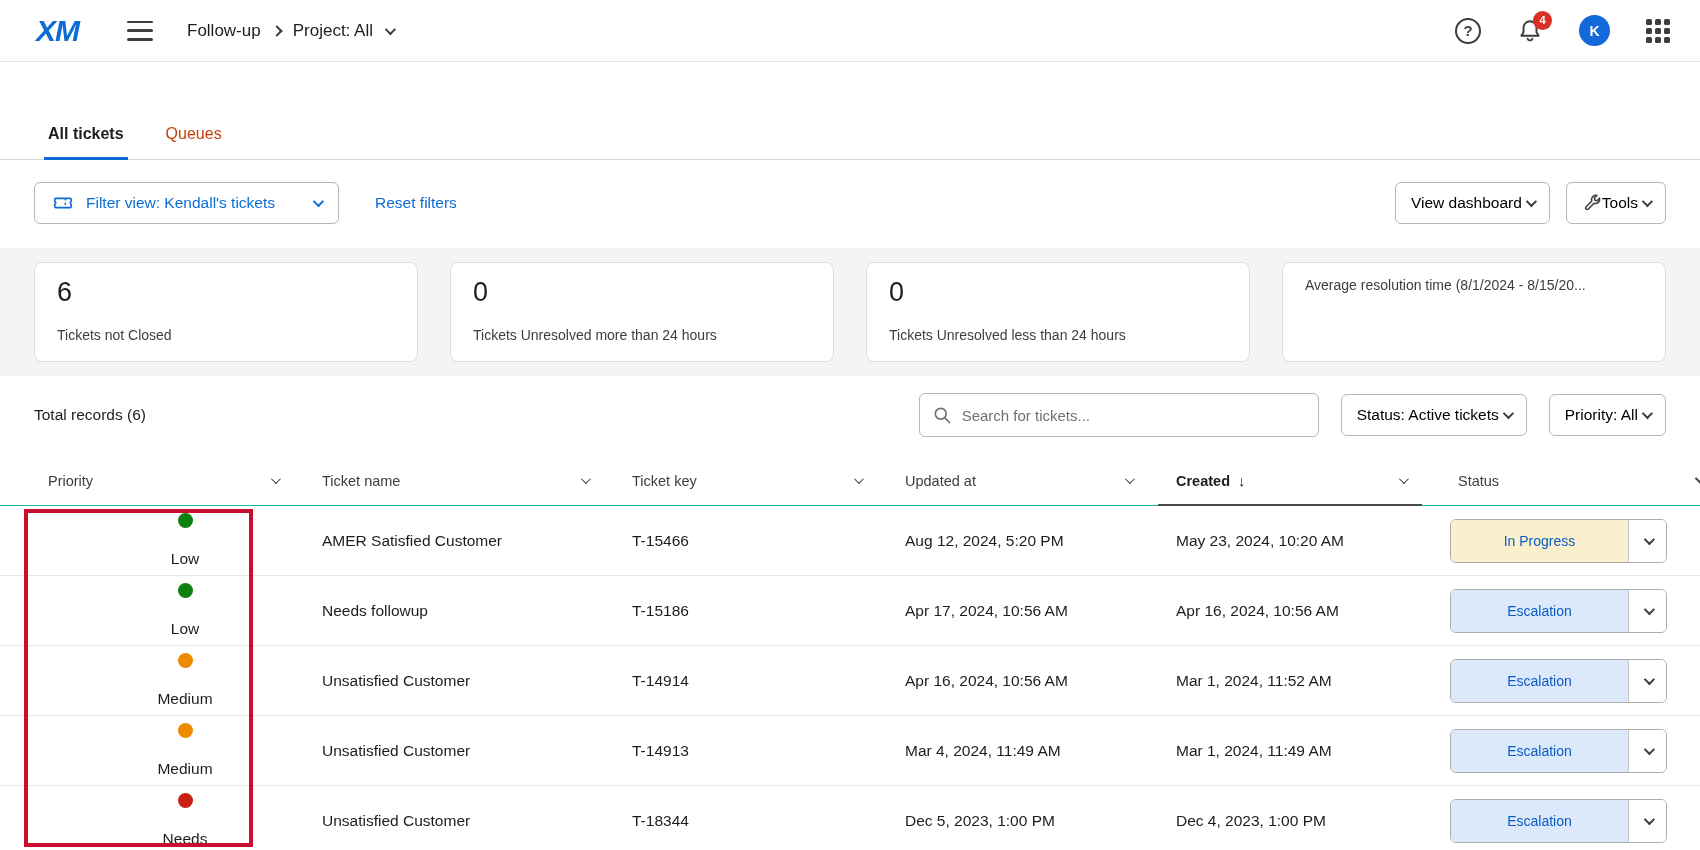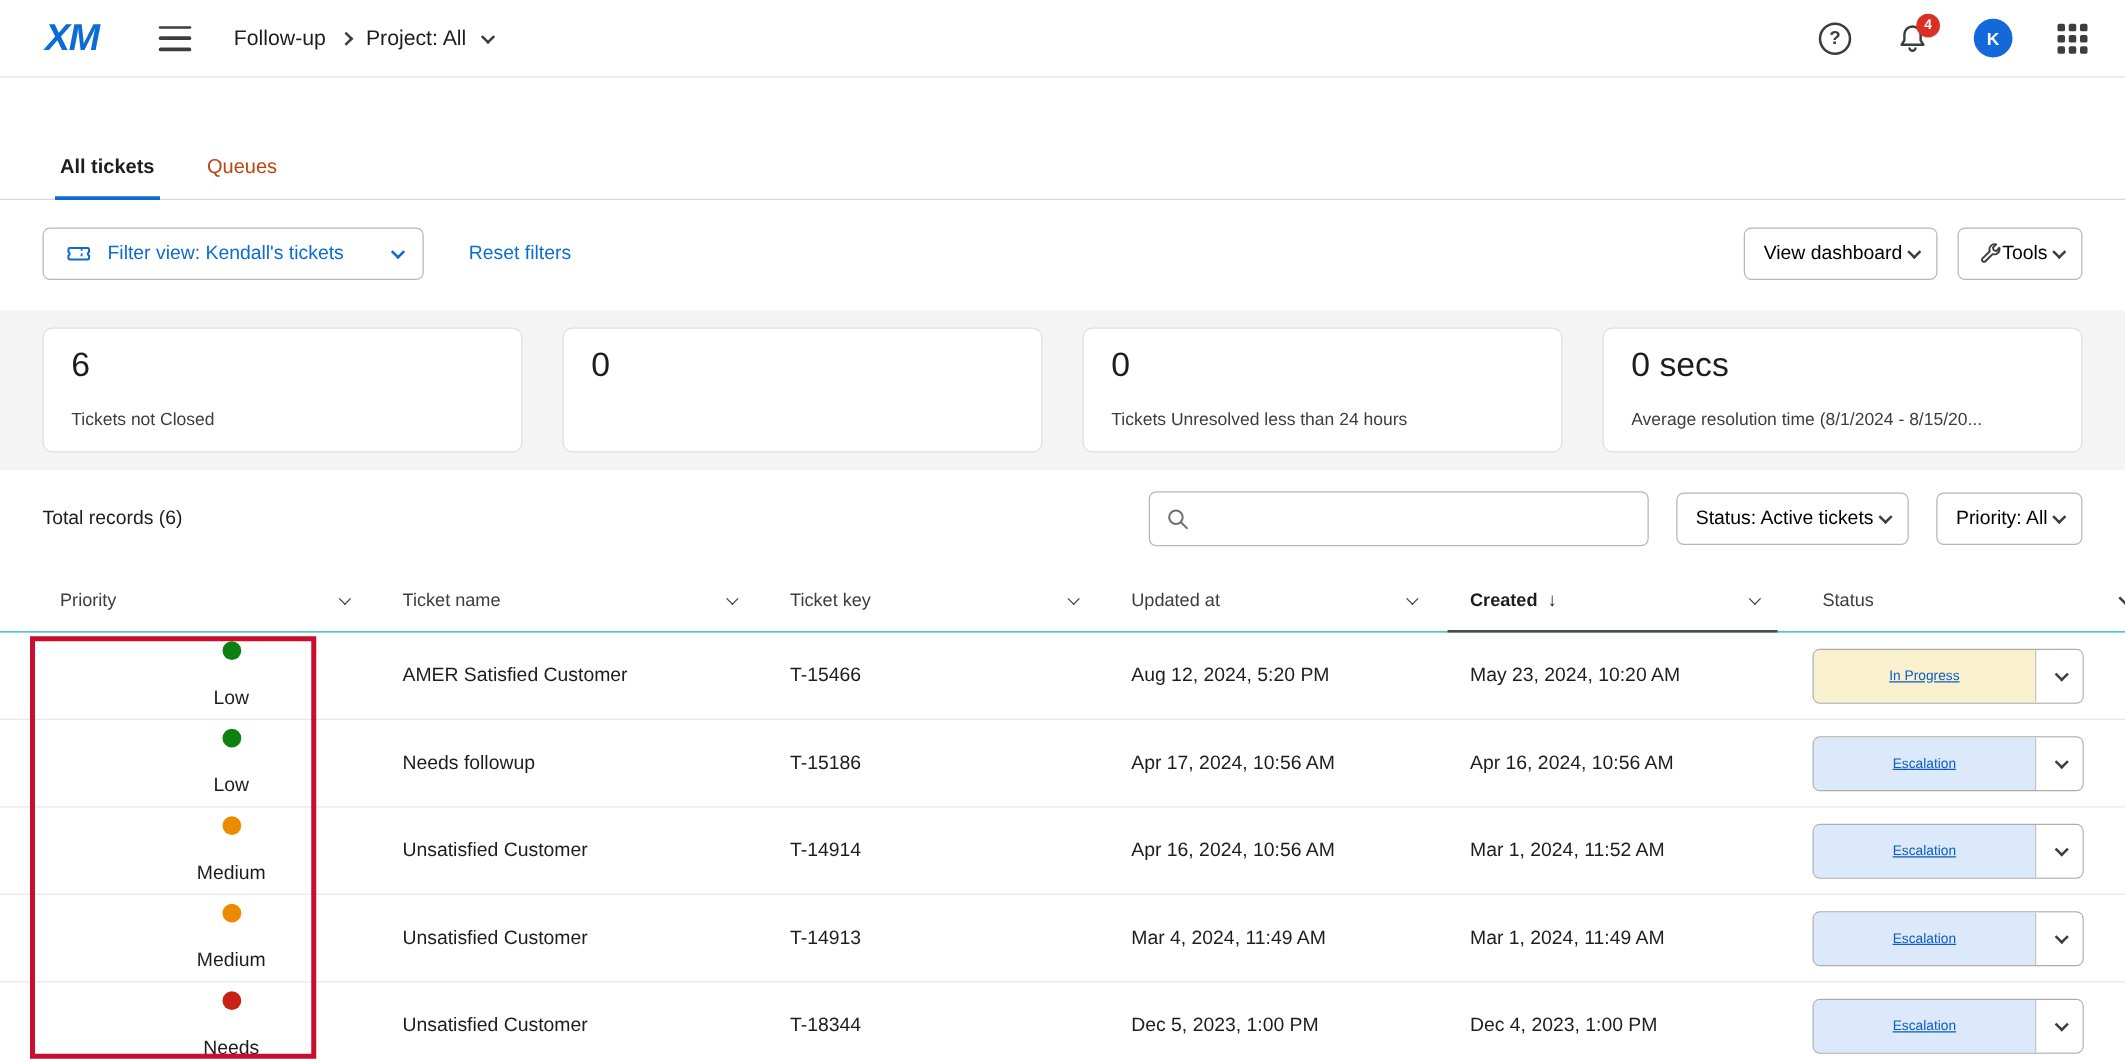--- a/index.html
+++ b/index.html
@@ -66,21 +66,21 @@
   .sort-arrow { margin-left:8px; font-size:15px; font-weight:400; }
   .hcell.status { justify-content:flex-start; padding-left:8px; }
   .edge-chev { position:absolute; right:-3px; top:20px; }
   .hleft { display:flex; align-items:center; }
 
   .trow { height:70px; border-bottom:1px solid #e8e8e8; cursor:pointer; }
   .cell { font-size:15.5px; color:#1d1d1d; }
   .c-priority { display:flex; align-items:center; gap:22px;flex-direction:column; }
   .dot { width:15px; height:15px; border-radius:50%; display:inline-block; }
   .status-ctl { width:217px; height:44px; border:1px solid #adadad; border-radius:6px; display:flex; overflow:hidden; background:#fff; }
-  .badge-label { flex:1; display:flex; align-items:center; justify-content:center; font-size:11px; font-weight:500;text-decoration:underline; }
+  .badge-label { flex:1; display:flex; align-items:center; justify-content:center; font-size:14px; font-weight:500; }
   .badge-chev { width:38px; display:flex; align-items:center; justify-content:center; background:#fff; border-left:1px solid #c4c4c4; cursor:pointer; }
 
   
   .annotation-box { position:absolute; left:24px; top:509px; width:229px; height:338px; border:4px solid #c8102e; pointer-events:none; }
 
   svg { display:block; }
 </style>
 </head>
 <body>
 
@@ -154,40 +154,41 @@
   </div>
 
   <div class="stats-band">
     <div class="inner">
       <div class="stat-card">
         <div class="stat-value">6</div>
         <div class="stat-label">Tickets not Closed</div>
       </div>
       <div class="stat-card">
         <div class="stat-value">0</div>
+        <div class="stat-label">Tickets Unresolved more than 24 hours</div>
       </div>
       <div class="stat-card">
         <div class="stat-value">0</div>
         <div class="stat-label">Tickets Unresolved less than 24 hours</div>
       </div>
       <div class="stat-card">
-        <div class="stat-value">0 secs</div>
         <div class="stat-label">Average resolution time (8/1/2024 - 8/15/20...</div>
       </div>
     </div>
   </div>
 
   <div class="records-bar">
     <div class="total-records">Total records (6)</div>
     <div class="records-right">
       <div class="search-box">
         <svg width="20" height="20" viewBox="0 0 24 24">
           <circle cx="10.5" cy="10.5" r="6.5" fill="none" stroke="#707070" stroke-width="2"></circle>
           <path d="M15.5 15.5 L21 21" stroke="#707070" stroke-width="2" stroke-linecap="round"></path>
         </svg>
+        <input type="text" placeholder="Search for tickets..." style="">
       </div>
       <button class="btn drop-btn">
         <span>Status: Active tickets</span>
         <i class="chev down"></i>
       </button>
       <button class="btn drop-btn">
         <span>Priority: All</span>
         <i class="chev down"></i>
       </button>
     </div>

